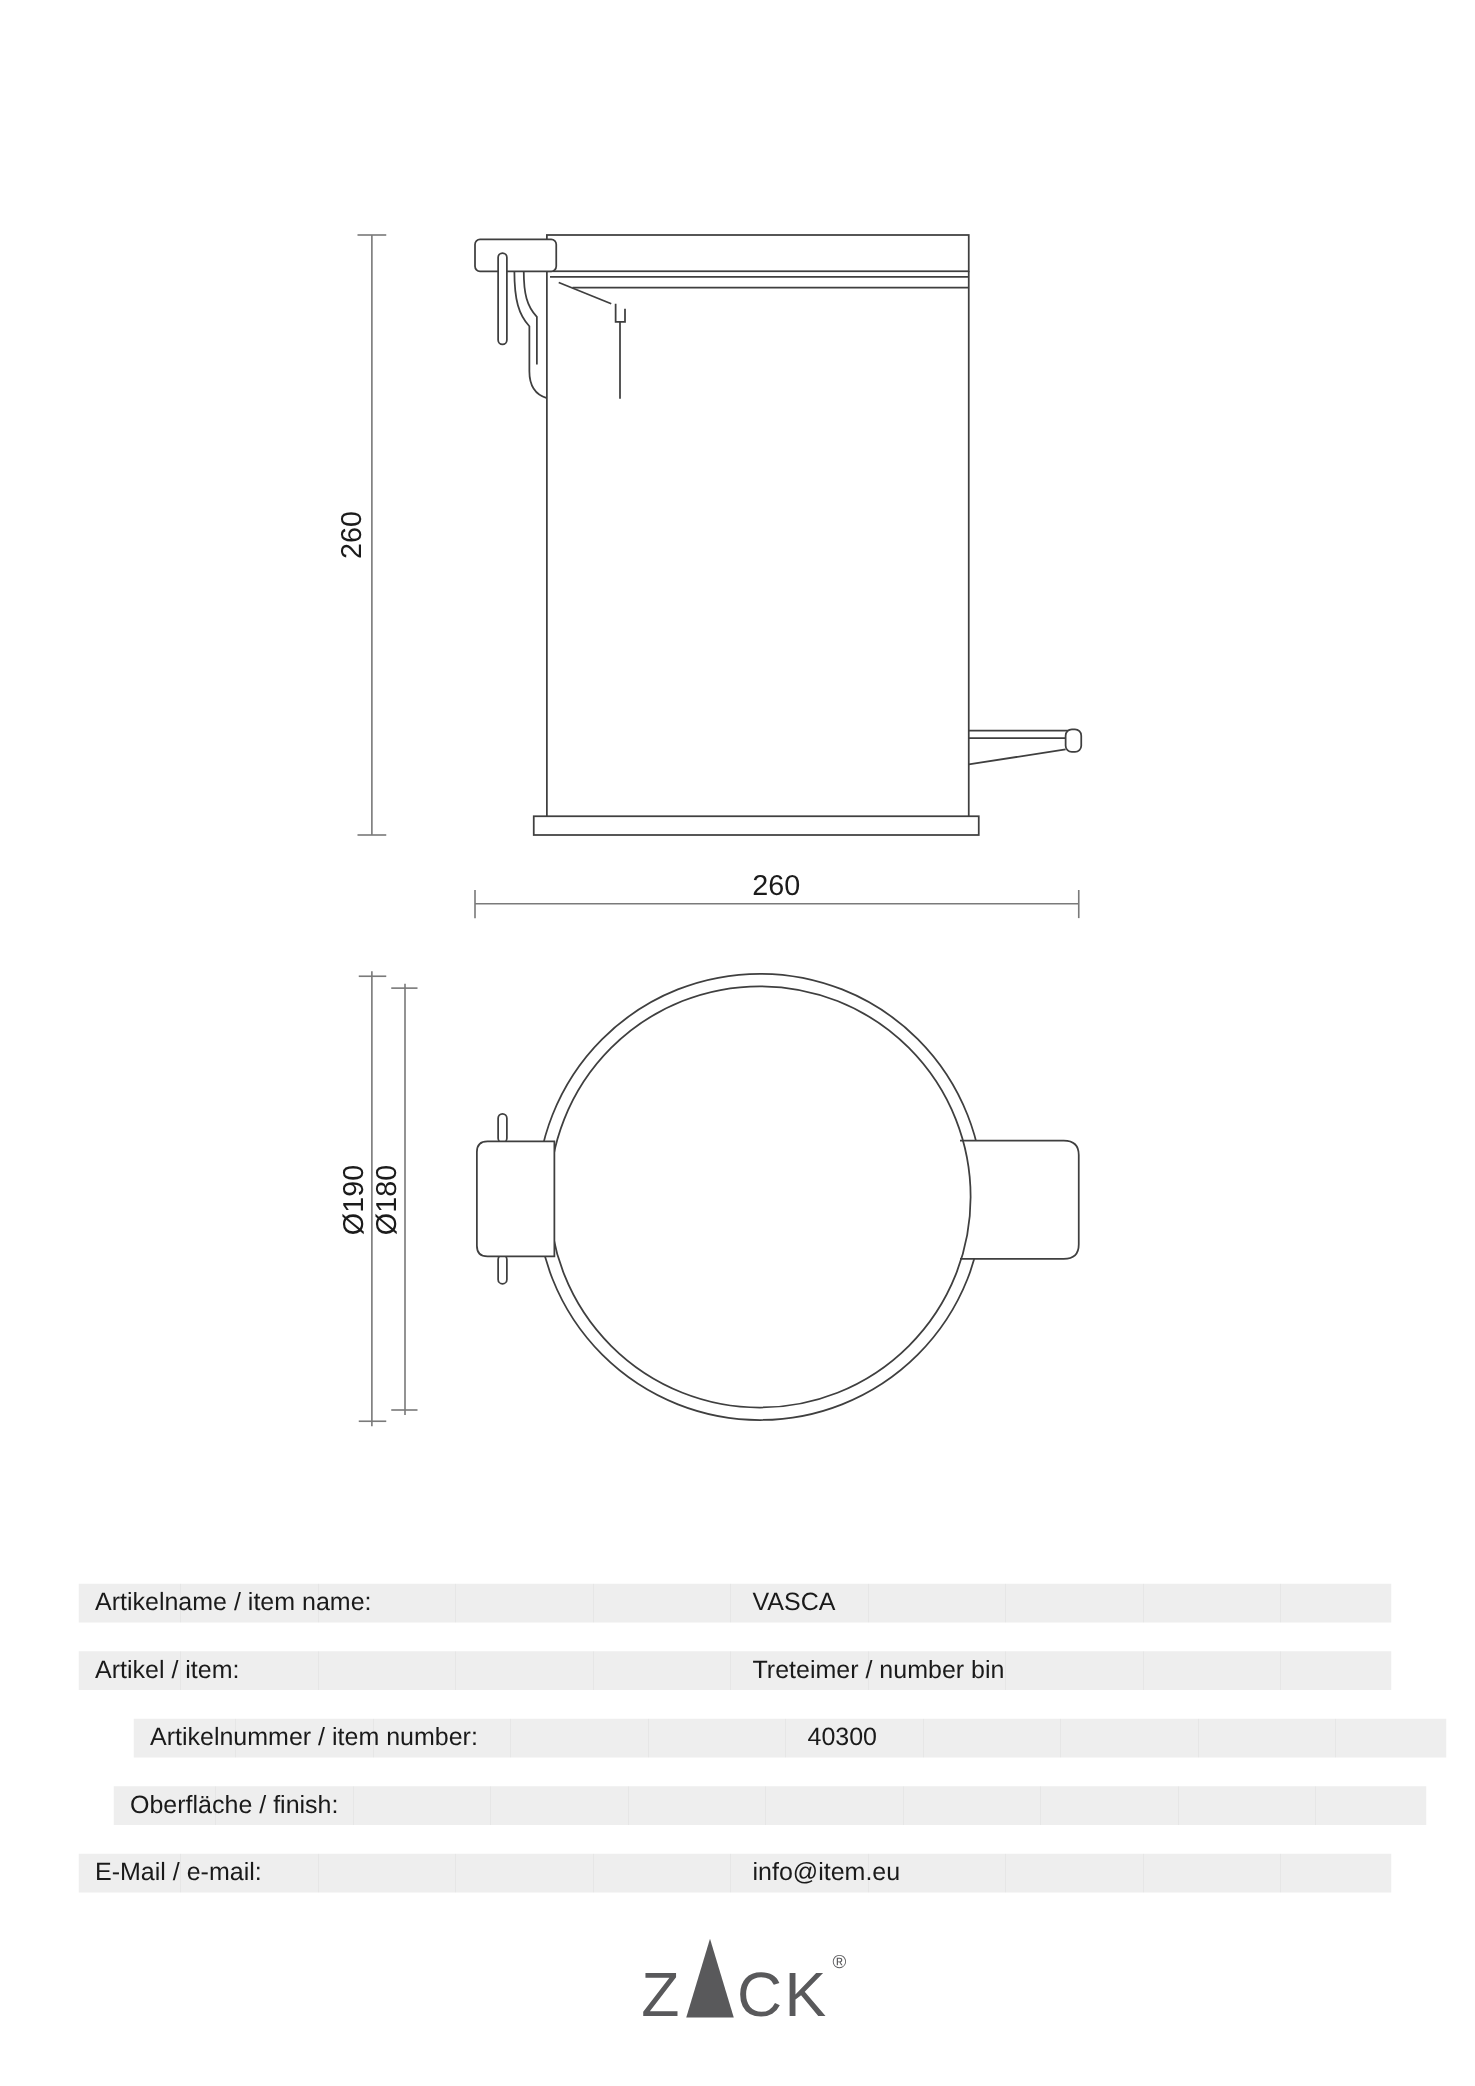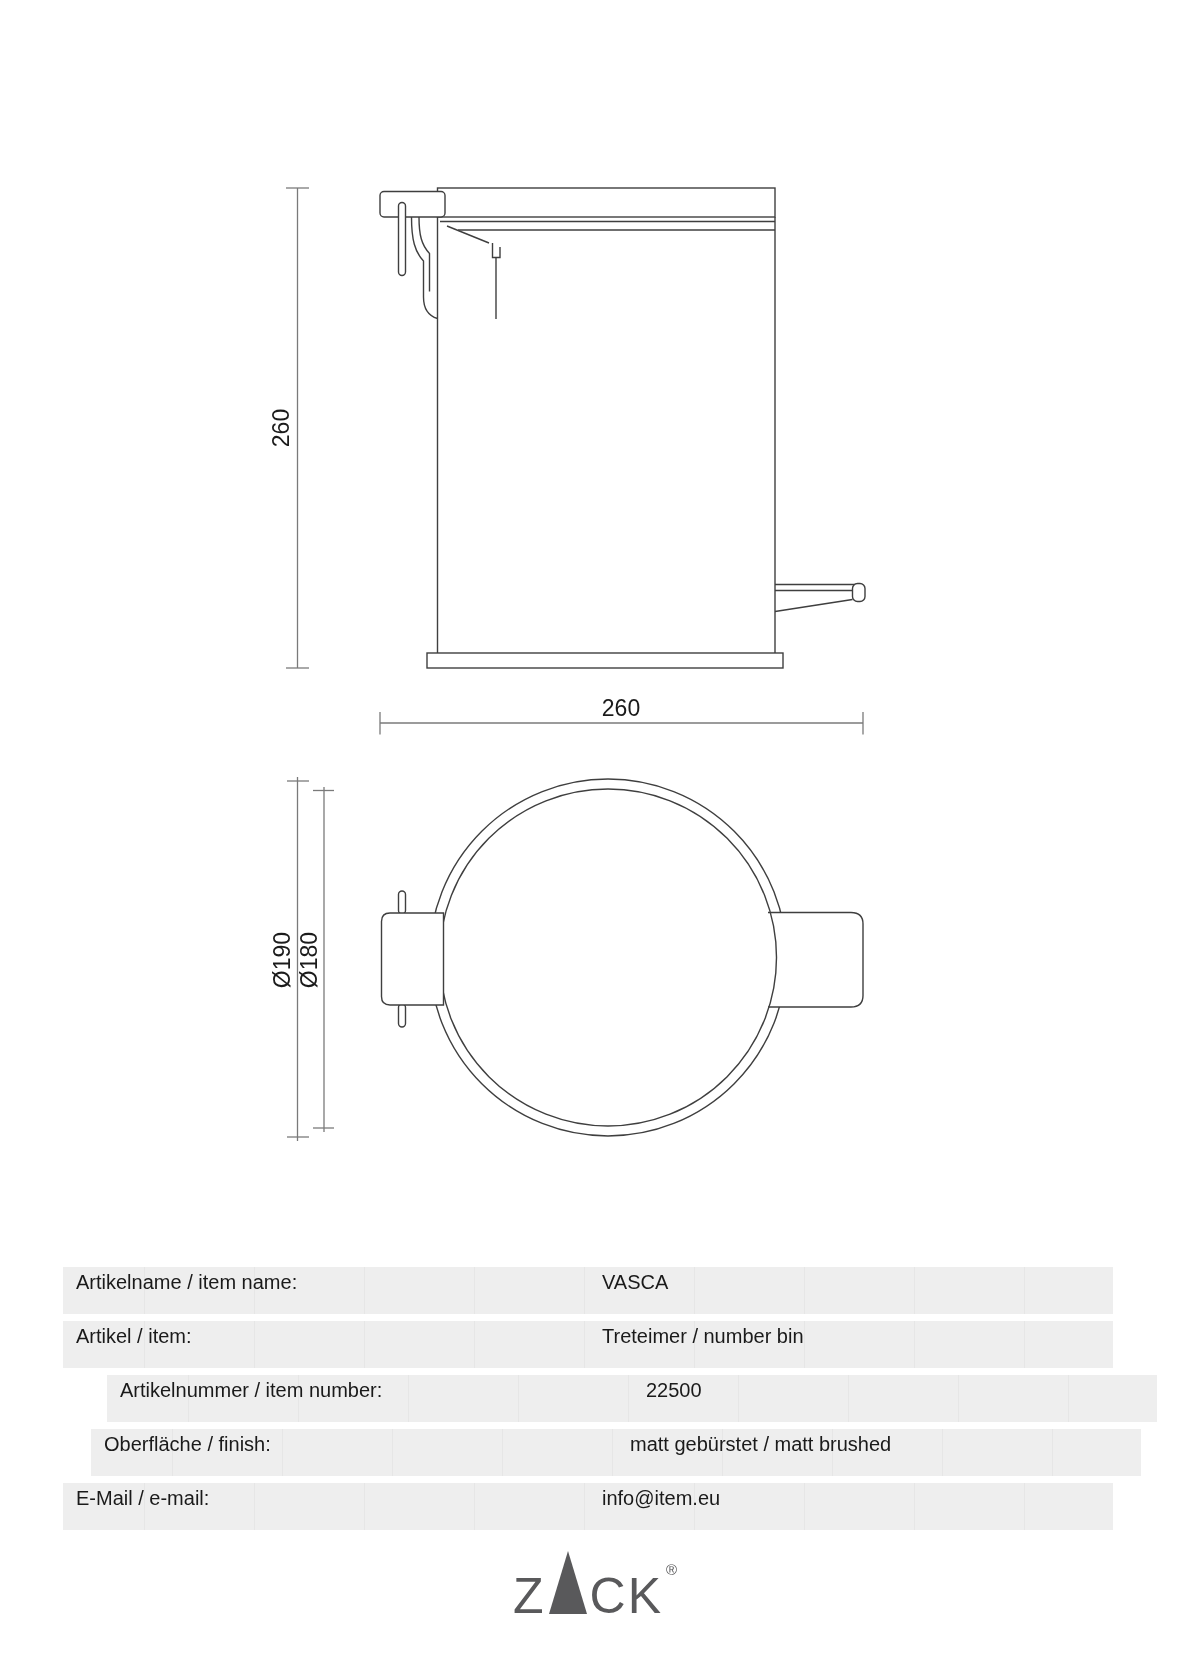--- a/index.html
+++ b/index.html
@@ -8,21 +8,21 @@
     font-family:"Liberation Sans",sans-serif;overflow:hidden;
   }
   
   #drawing{position:absolute;left:0;top:0;}
   .obj{stroke:#3f3f3f;stroke-width:1.4;fill:none;stroke-linecap:butt;}
   .objf{stroke:#3f3f3f;stroke-width:1.4;fill:#ffffff;}
   .dim{stroke:#7a7a7a;stroke-width:1.3;fill:none;}
   .dimtext{font:23px "Liberation Sans",sans-serif;fill:#1b1b1b;}
   
   .spec-row{
-    position:absolute;left:63px;width:1050px;height:47px;
+    position:absolute;left:63px;width:1050px;height:31px;
     background-color:#eeeeee;
     background-image:repeating-linear-gradient(90deg,
       transparent 0 81px, rgba(0,0,0,0.035) 81px 82px, transparent 82px 110px);
     font-size:20px;color:#1a1a1a;line-height:31px;white-space:nowrap;
   }
   .spec-label{position:absolute;left:13px;top:0;}
   .spec-value{position:absolute;left:539px;top:0;}
   .row-0{top:1267px;} .row-1{top:1321px;} .row-2{top:1375px;margin-left:44px;}
   .row-3{top:1429px;margin-left:28px;} .row-4{top:1483px;}
   
@@ -119,25 +119,24 @@
   <div class="spec-row row-0">
     <span class="spec-label">Artikelname / item name:</span>
     <span class="spec-value">VASCA</span>
   </div>
   <div class="spec-row row-1">
     <span class="spec-label">Artikel / item:</span>
     <span class="spec-value">Treteimer / number bin</span>
   </div>
   <div class="spec-row row-2">
     <span class="spec-label">Artikelnummer / item number:</span>
-    <span class="spec-value">22500</span>
+    <span class="spec-value">40300</span>
   </div>
   <div class="spec-row row-3">
     <span class="spec-label">Oberfläche / finish:</span>
-    <span class="spec-value">matt gebürstet / matt brushed</span>
   </div>
   <div class="spec-row row-4">
     <span class="spec-label">E-Mail / e-mail:</span>
     <span class="spec-value">info@item.eu</span>
   </div>
 </div>
 
 <div id="logo">
   <span class="logo-letter">Z</span>
   <div class="logo-triangle"></div>

